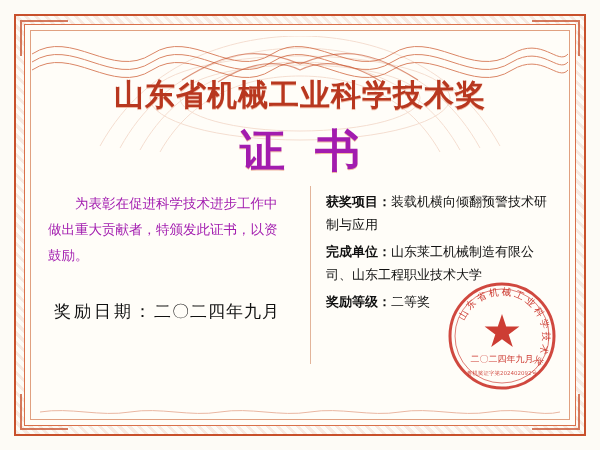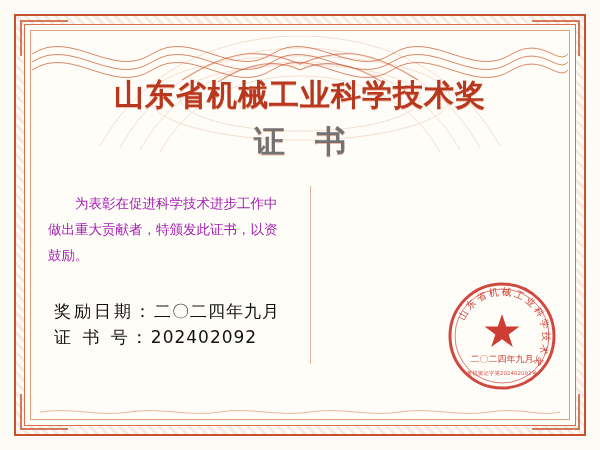--- a/index.html
+++ b/index.html
@@ -102,25 +102,25 @@
     font-family: "DejaVu Sans", "Liberation Sans", sans-serif;
     font-size: 30px;
     font-weight: bold;
     letter-spacing: 1px;
     color: #b8371f;
     line-height: 1.1;
     text-shadow: 0 1px 0 #f0b9a4;
   }
   .title-sub {
     margin-top: 10px;
-    font-size: 31px;
+    font-size: 45px;
     font-weight: bold;
     letter-spacing: 30px;
     text-indent: 30px;
-    color: #737373;
+    color: #a21caf;
     text-shadow: 0 1px 0 #f0b9a4;
   }
 
   
   .body-area {
     position: absolute;
     left: 48px;
     top: 190px;
     width: 504px;
     height: 180px;
@@ -256,26 +256,34 @@
 
     <div class="divider-vert"></div>
 
     <div class="col-left">
       <div class="para">为表彰在促进科学技术进步工作中做出重大贡献者，特颁发此证书，以资鼓励。</div>
 
       <div class="meta">
         <div class="meta-row">
           <span class="m-label">奖励日期：</span><span class="m-value">二〇二四年九月</span>
         </div>
-        <div class="meta-row">
-          <span class="m-label">证 书 号：</span><span class="m-value">202402092</span>
-        </div>
       </div>
     </div>
 
+    <div class="col-right">
+      <div class="kv kv-block">
+        <span class="label">获奖项目：</span><span>装载机横向倾翻预警技术研制与应用</span>
+      </div>
+      <div class="kv kv-block">
+        <span class="label">完成单位：</span><span>山东莱工机械制造有限公司、山东工程职业技术大学</span>
+      </div>
+      <div class="kv kv-block">
+        <span class="label">奖励等级：</span><span>二等奖</span>
+      </div>
+    </div>
   </div>
 
   <div class="seal">
     <svg width="112" height="112" viewBox="0 0 112 112">
       <defs>
         <path id="ringpath" d="M56,56 m-41,0 a41,41 0 1,1 82,0 a41,41 0 1,1 -82,0"></path>
       </defs>
       <circle cx="56" cy="56" r="52" fill="none" stroke="#c8281e" stroke-width="3" opacity="0.85"></circle>
       <circle cx="56" cy="56" r="47" fill="none" stroke="#c8281e" stroke-width="1" opacity="0.6"></circle>
       <g fill="#c8281e" opacity="0.9">

